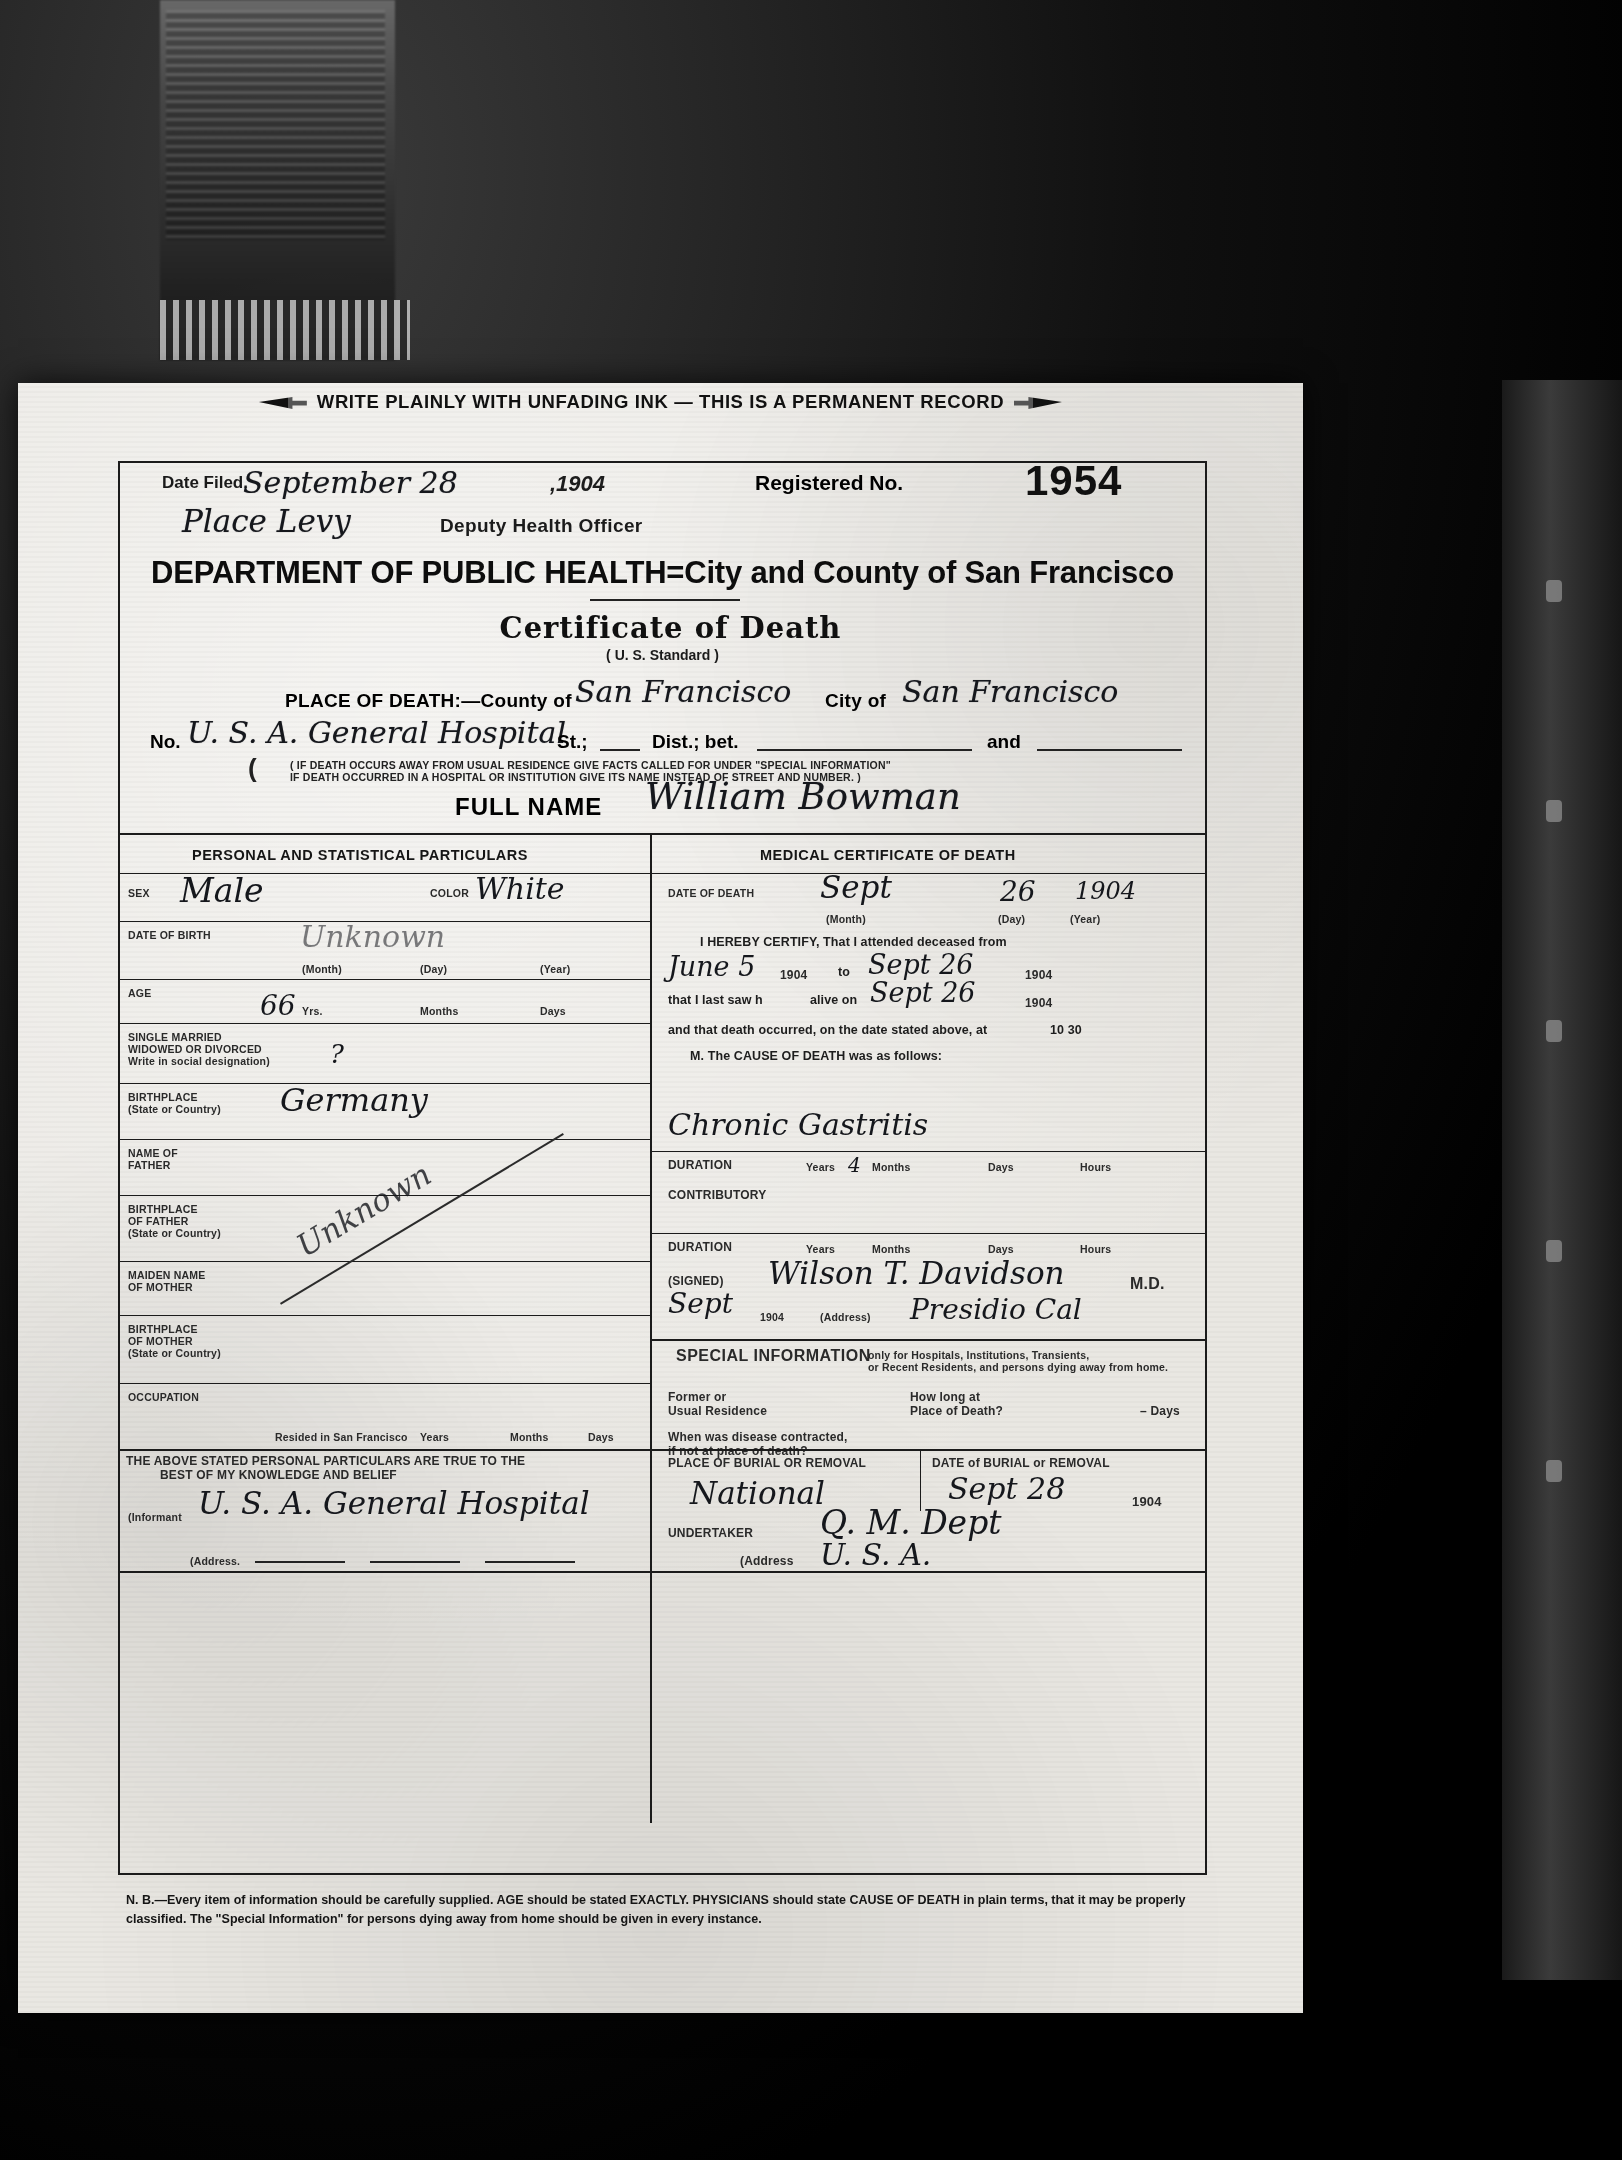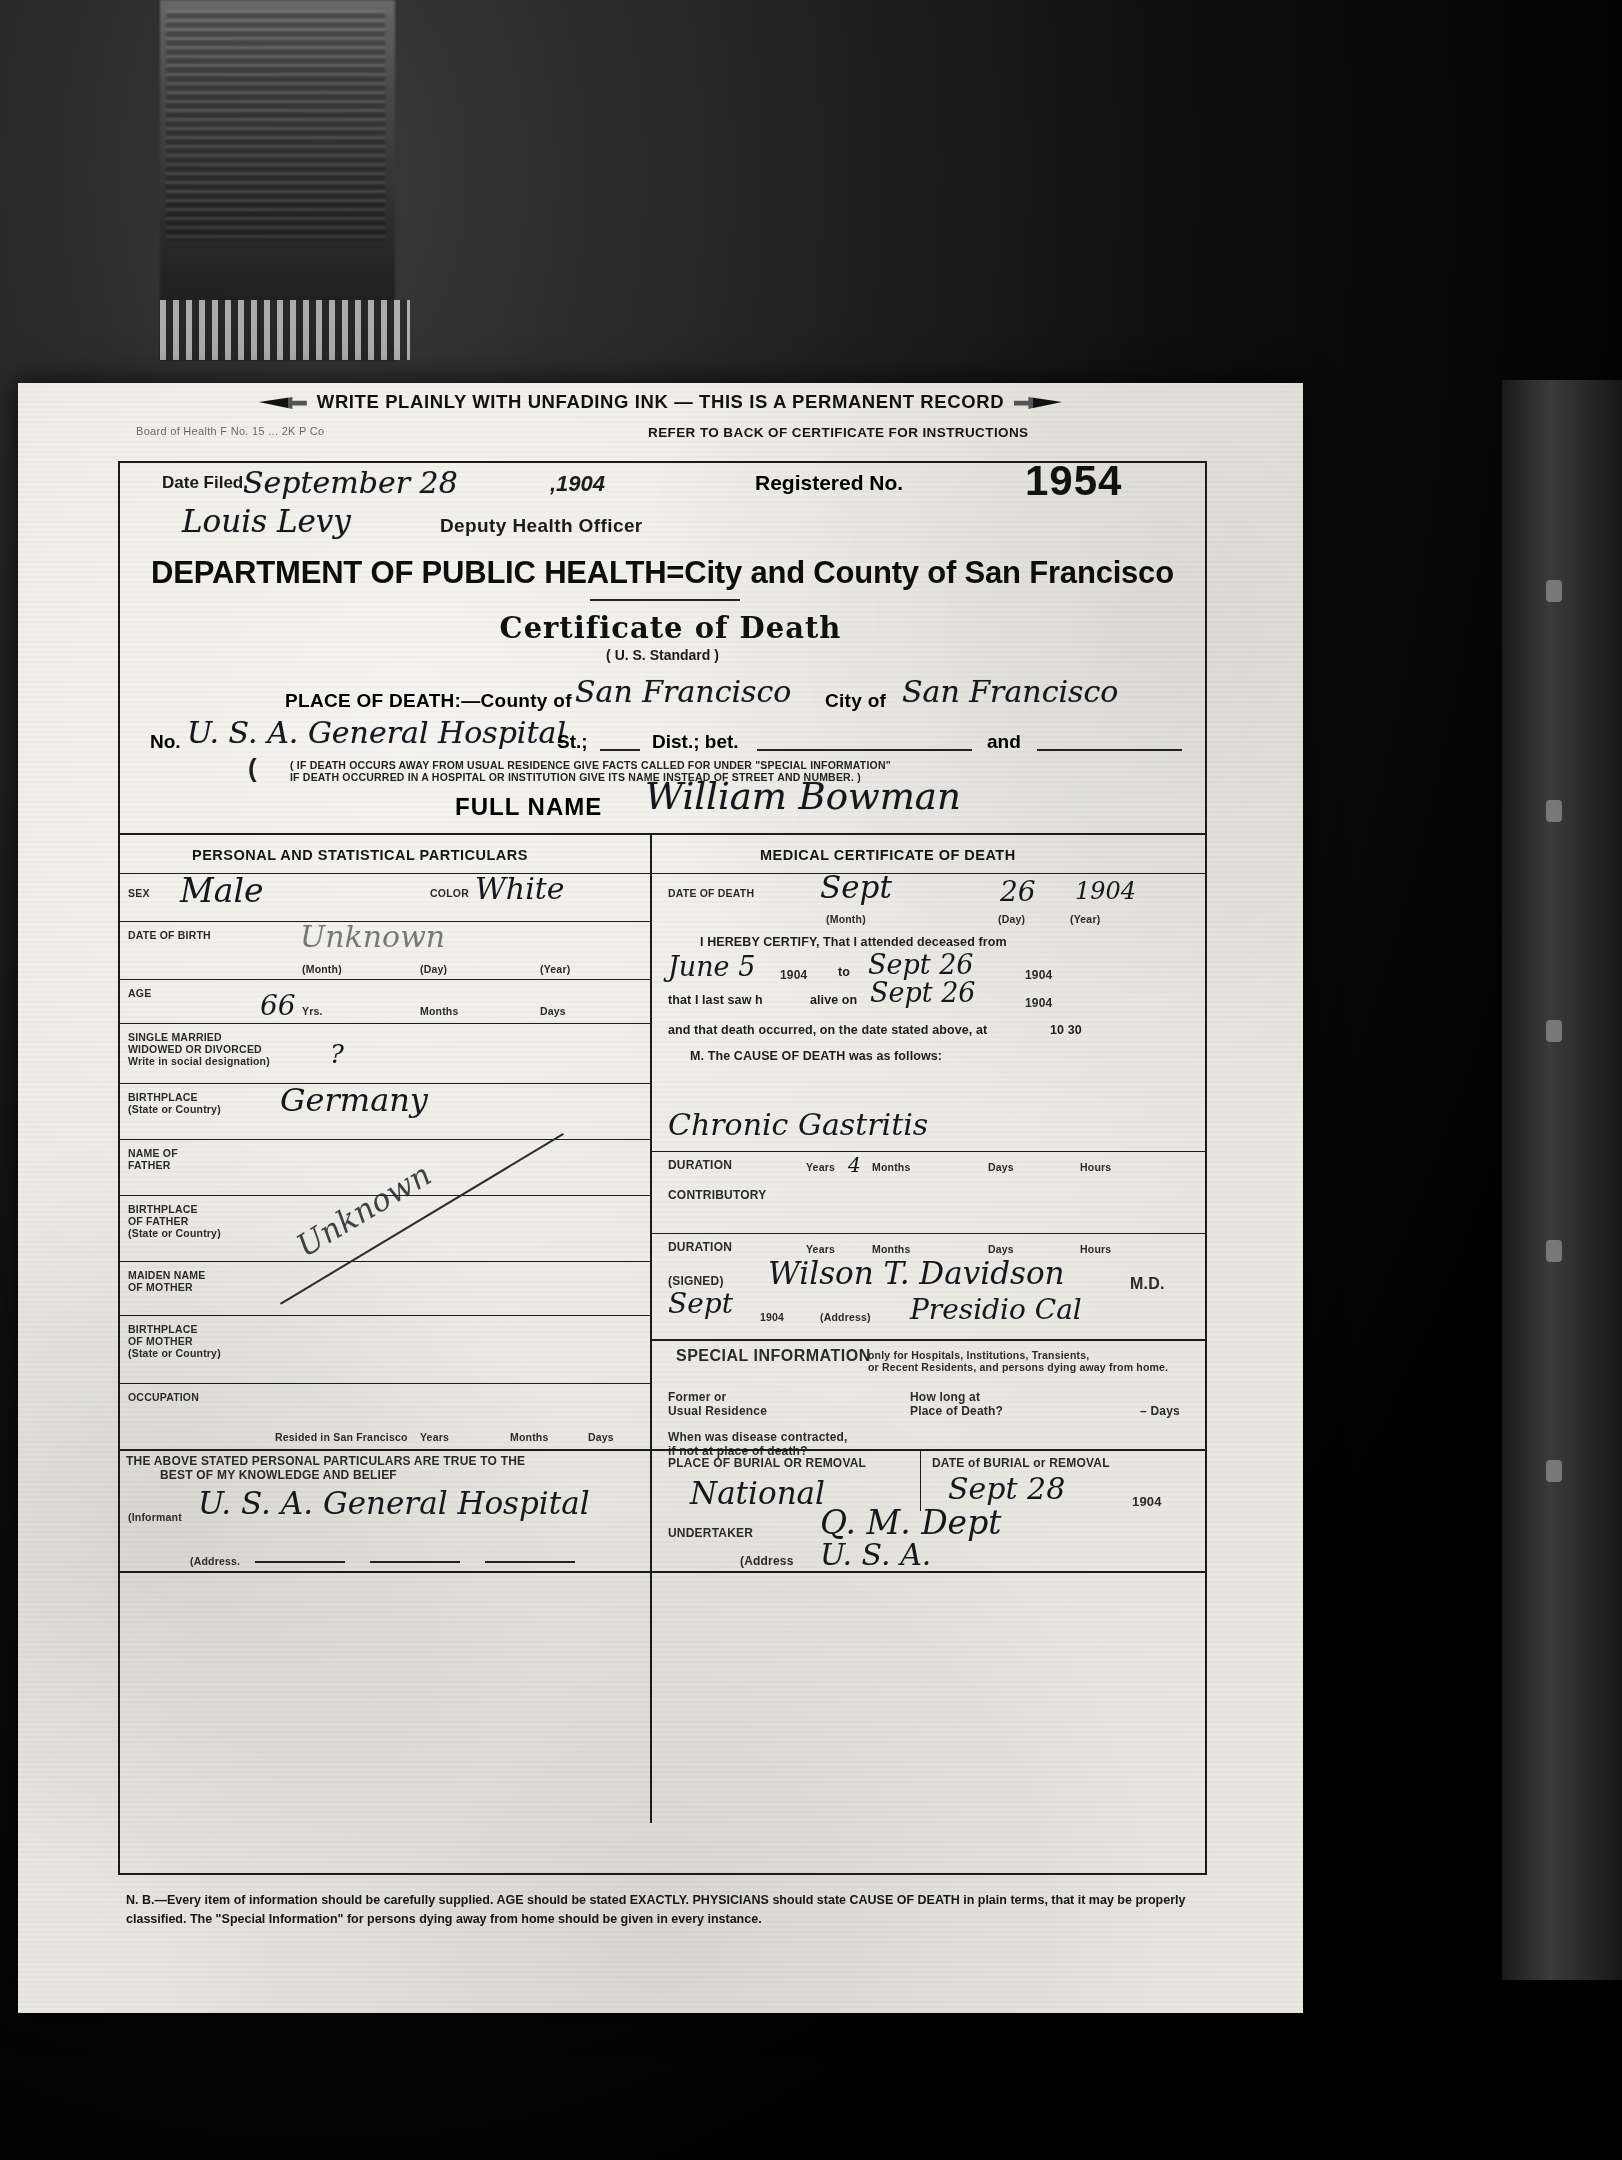--- a/index.html
+++ b/index.html
@@ -111,34 +111,30 @@
     <div class="hole" style="top:1080px"></div>
   </div>
 
   <div class="sheet">
     <div class="grain"></div>
 
     <div class="hdrbar">
       <span class="wing"></span><span>WRITE PLAINLY WITH UNFADING INK — THIS IS A PERMANENT RECORD</span><span class="wing r"></span>
     </div>
 
-    <div class="subhdr">
-      <div class="left">Board of Health  F No. 15 ... 2K P Co</div>
-      <div class="right">REFER TO BACK OF CERTIFICATE FOR INSTRUCTIONS</div>
-    </div>
 
     <div class="frame">
 
       <div class="datefiled lbl">Date Filed.</div>
       <div class="hand-date hand">September 28</div>
       <div class="yearfiled">,1904</div>
       <div class="regno-lbl">Registered No.</div>
       <div class="regno">1954</div>
 
-      <div class="deputy-sig hand">Louis Levy</div>
+      <div class="deputy-sig hand">Place Levy</div>
       <div class="deputy-lbl">Deputy Health Officer</div>
 
       <div class="deptline">DEPARTMENT OF PUBLIC HEALTH=City and County of San Francisco</div>
       <div class="rule"></div>
       <div class="certline">Certificate of Death</div>
       <div class="usstd">( U. S. Standard )</div>
 
       <div class="placeline">
         <span class="t" style="left:105px">PLACE OF DEATH:—County of</span>
         <span class="h hand" style="left:395px">San Francisco</span>

